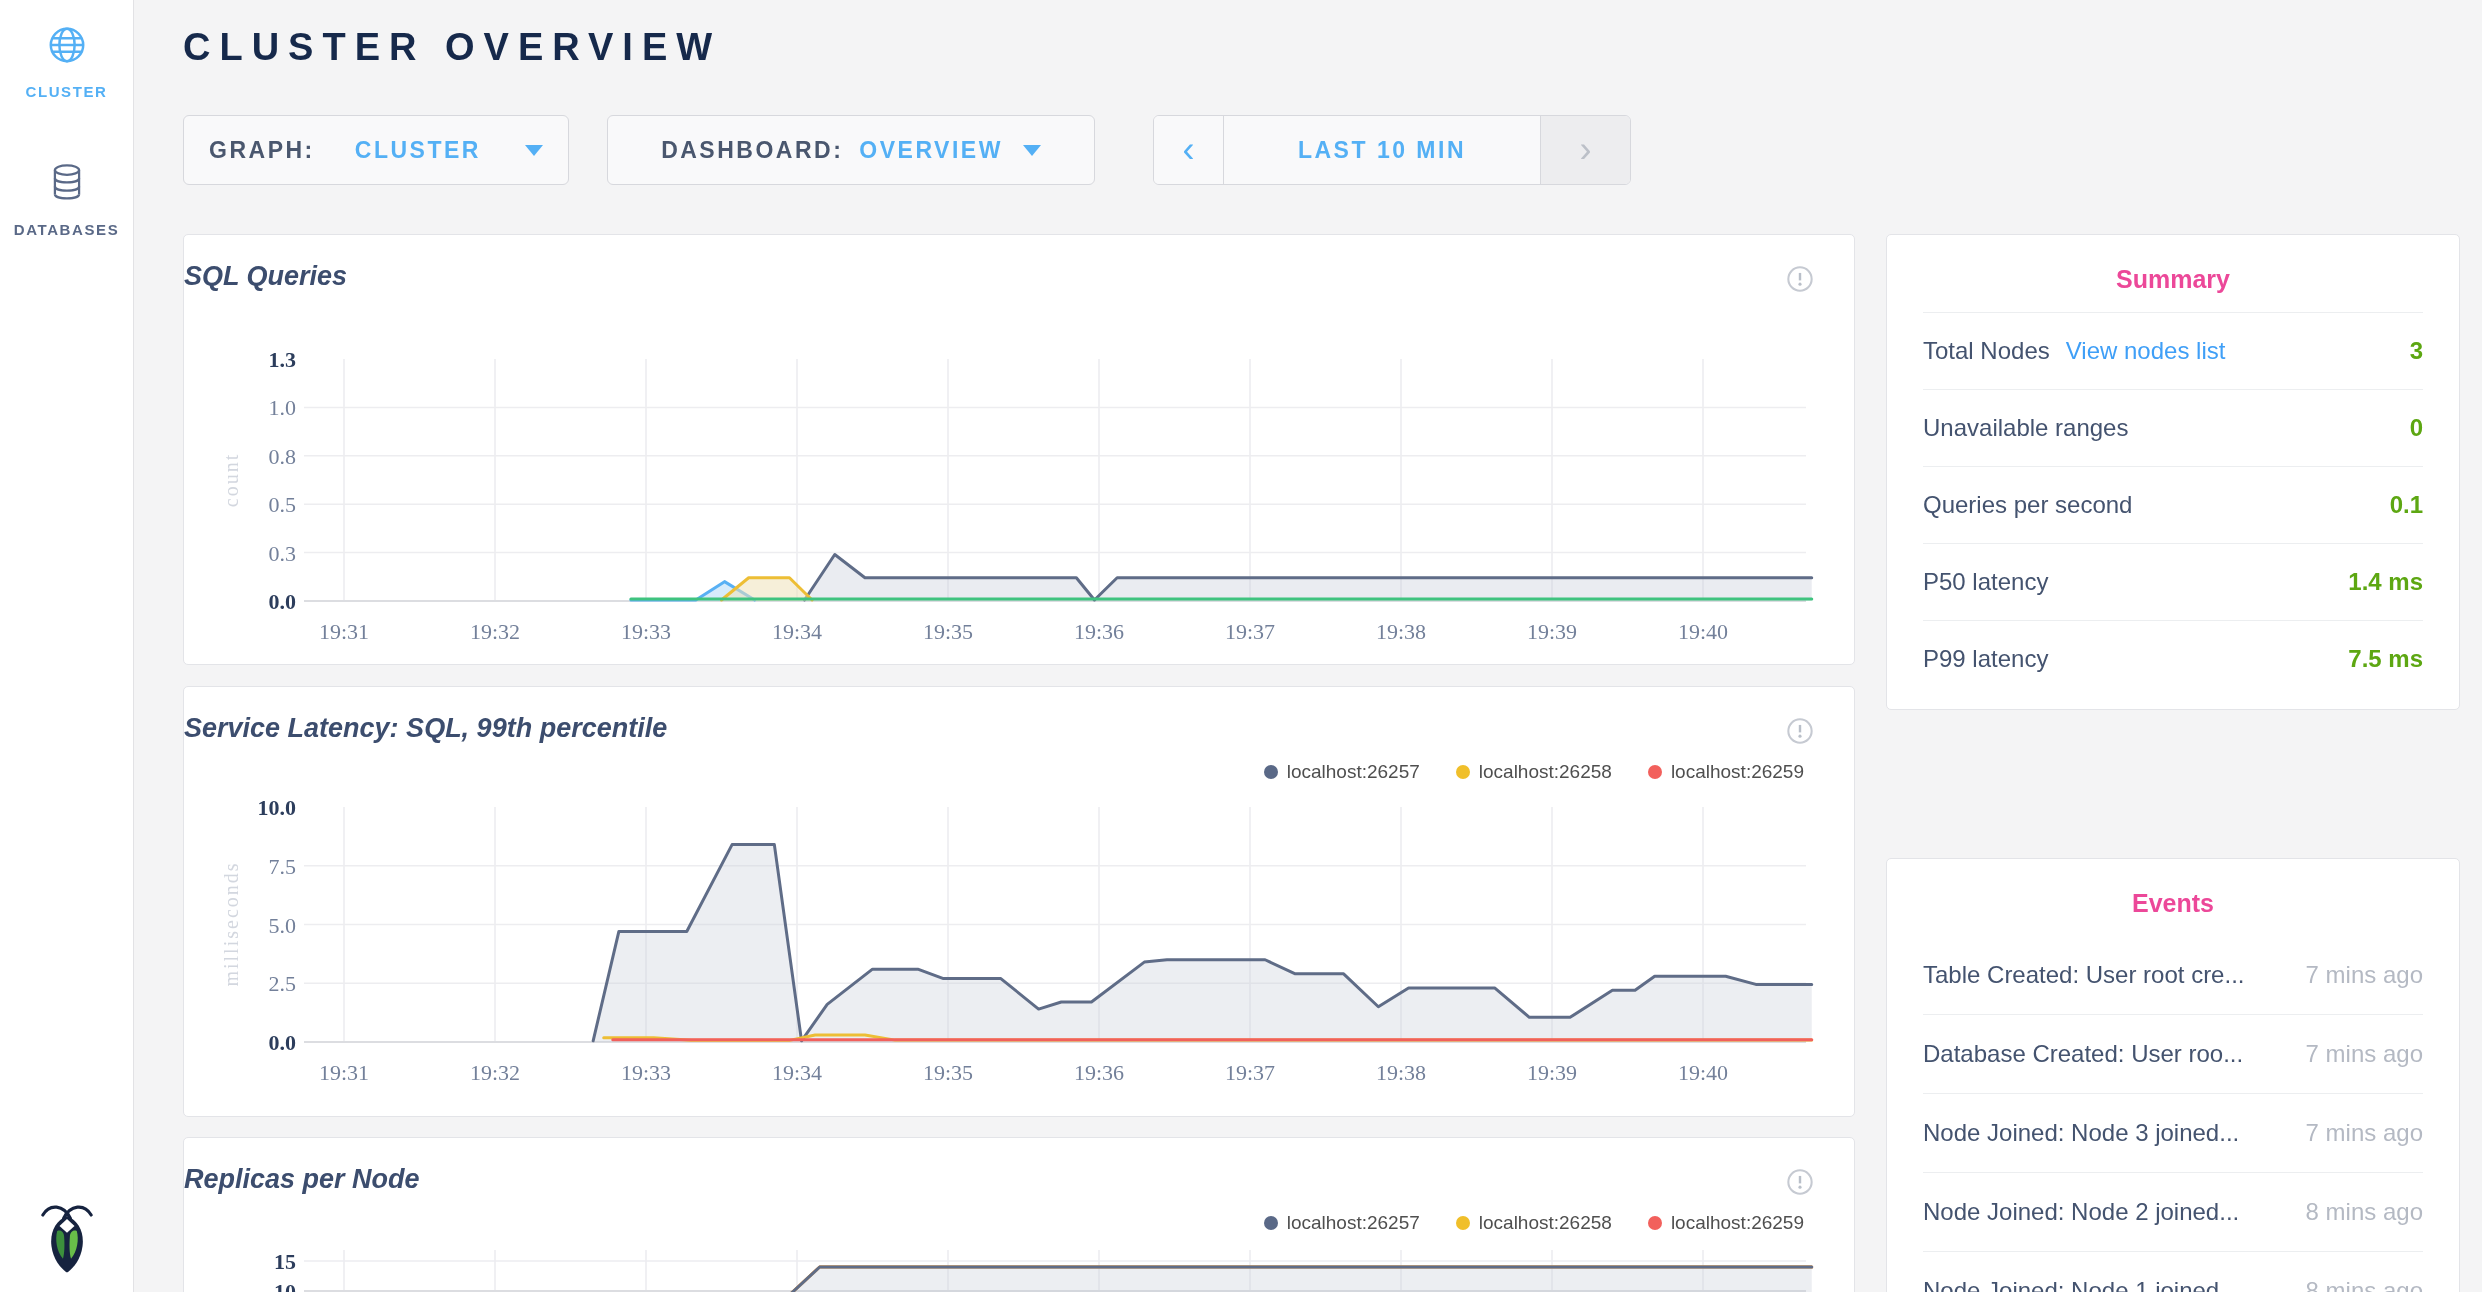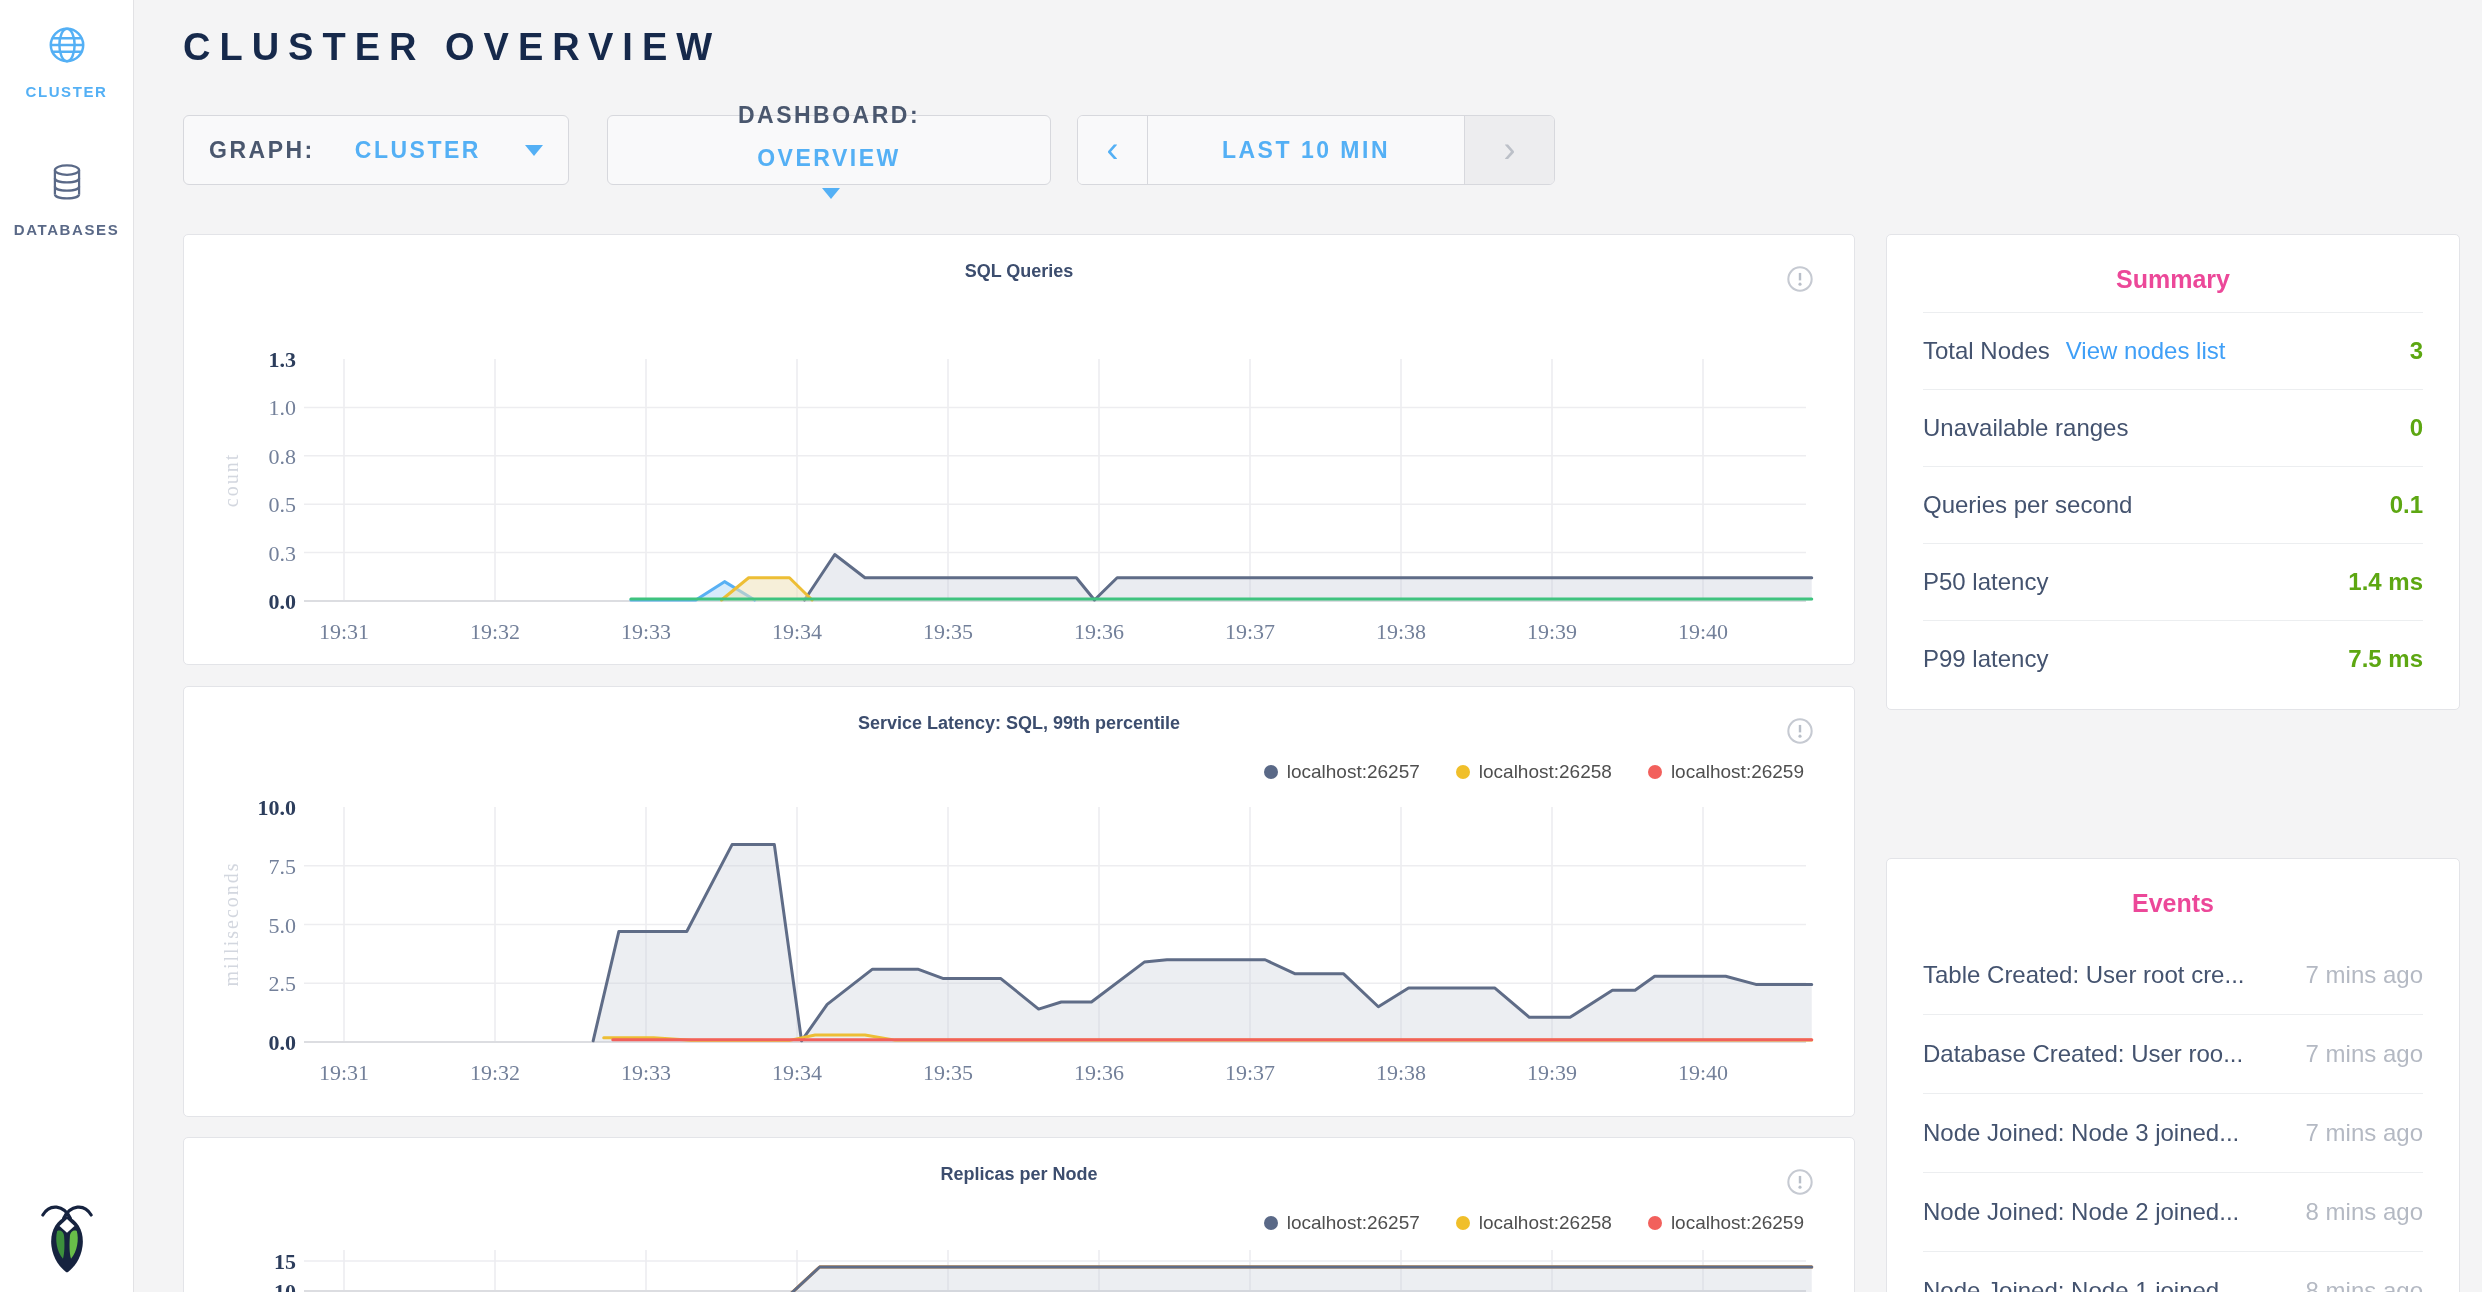--- a/index.html
+++ b/index.html
@@ -20,41 +20,41 @@
   .logo-wrap { position:absolute; bottom:12px; left:50%; transform:translateX(-50%); }
 
   
   .page-title { position:absolute; left:183px; top:26px; font-size:38px; font-weight:700;
                 letter-spacing:9px; color:#16294b; }
   .controls { position:absolute; left:183px; top:115px; height:70px; display:flex; }
   .dropdown { height:70px; border:1px solid #d7d8dd; border-radius:6px; background:#f9f9fa;
               display:flex; align-items:center; justify-content:center; gap:16px;
               font-size:23px; letter-spacing:2.5px; cursor:pointer; }
   .dd-graph { width:386px; margin-right:38px;gap:40px; }
-  .dd-dashboard { width:444px; margin-right:26px;flex-direction:column; }
+  .dd-dashboard { width:488px; margin-right:58px; }
   .dd-label { color:#4a576e; font-weight:700; }
   .dd-value { color:#54b0f5; font-weight:700; }
   .caret { width:0; height:0; border-left:9px solid transparent; border-right:9px solid transparent;
            border-top:11px solid #54b0f5; margin-left:4px; }
   .timerange { display:flex; height:70px; border:1px solid #d7d8dd; border-radius:6px;
                overflow:hidden; background:#f9f9fa; }
   .tr-btn { display:flex; align-items:center; justify-content:center; font-size:36px;
             line-height:1; cursor:pointer; background:#f9f9fa; border:none; }
   .tr-prev { width:70px; color:#54b0f5; border-right:1px solid #d7d8dd; }
   .tr-label { width:316px; display:flex; align-items:center; justify-content:center;
               color:#54b0f5; font-size:23px; font-weight:700; letter-spacing:2.5px; cursor:pointer; }
   .tr-next { width:90px; color:#bcc0c8; border-left:1px solid #d7d8dd; background:#ededef; }
 
   
   .card { position:absolute; background:#ffffff; border:1px solid #e3e4e8; border-radius:5px; }
   .card-sql { left:183px; top:234px; width:1672px; height:431px; }
   .card-lat { left:183px; top:686px; width:1672px; height:431px; }
   .card-rep { left:183px; top:1137px; width:1672px; height:200px; }
-  .chart-title { position:absolute; top:26px; left:0; width:100%; text-align:center;
-                 font-size:18px; font-weight:700; color:#3c4d6e; }
+  .chart-title { position:absolute; top:26px; left:0; width:100%; 
+                 font-size:27px; font-weight:700; color:#3c4d6e;font-style:italic; }
   .info-icon { position:absolute; top:30px; right:40px; cursor:pointer; }
   .legend { position:absolute; top:74px; right:50px; display:flex; gap:36px;
             font-size:19px; color:#4f4f4f; align-items:center; }
   .legend-item { display:flex; align-items:center; gap:9px; }
   .dot { width:14px; height:14px; border-radius:50%; display:inline-block; }
   .plot { position:absolute; left:0; top:0;font-family:Liberation Serif, serif; }
 
   
   .card-summary { left:1886px; top:234px; width:574px; padding:26px 36px 12px; }
   .card-events  { left:1886px; top:858px; width:574px; height:470px; padding:26px 36px; }

